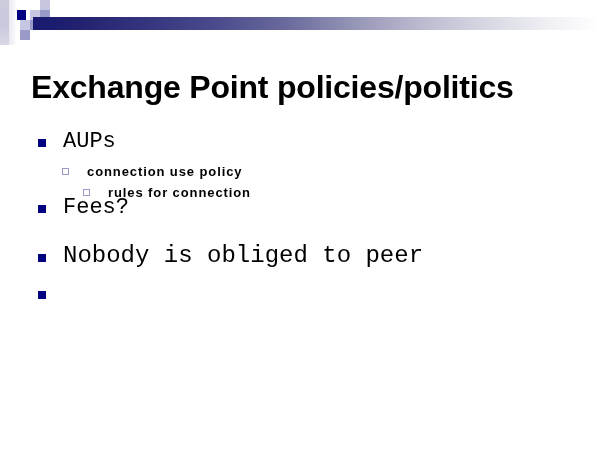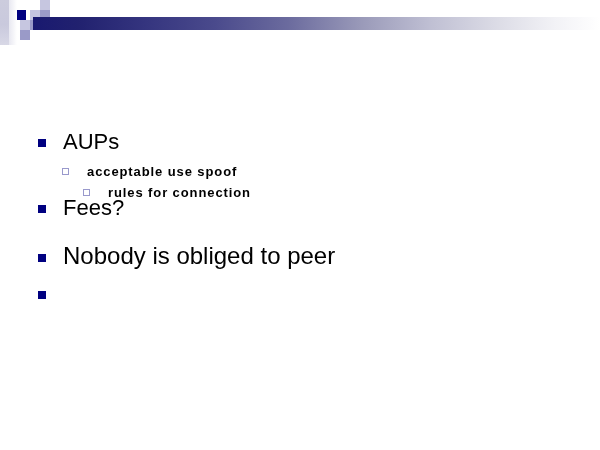--- a/index.html
+++ b/index.html
@@ -100,21 +100,21 @@
   .lvl1 .marker {
     position: absolute;
     left: 38px;
     width: 8px;
     height: 8px;
     background: #000080;
   }
   .lvl1 .btext {
     display: block;
     margin-left: 27px;
-    font-family: Liberation Sans, sans-serif;
+    font-family: Liberation Mono, monospace;
     font-size: 22px;
     line-height: 27px;
     color: #000000;
   }
   .lvl1.big .btext {
     font-size: 24px;
     line-height: 30px;
   }
 
   .lvl2 {
@@ -198,31 +198,32 @@
     <div class="deco-sq" style="left:17px; top:10px; width:9px;  height:10px; background:#000080;"></div>
     <div class="deco-sq" style="left:30px; top:10px; width:10px; height:10px; background:#c6c6e0;"></div>
     <div class="deco-sq" style="left:40px; top:10px; width:10px; height:10px; background:#9a9ac8;"></div>
     <div class="deco-sq" style="left:20px; top:20px; width:10px; height:10px; background:#c6c6e0;"></div>
     <div class="deco-sq" style="left:30px; top:20px; width:10px; height:10px; background:#9a9ac8;"></div>
     <div class="deco-sq" style="left:20px; top:30px; width:10px; height:10px; background:#9a9ac8;"></div>
 
     <div id="gradient-bar"></div>
   </div>
 
+  <div id="title">Exchange Point policies/politics</div>
 
   <div id="body">
 
     <div class="bullet-row lvl1" id="row-aups">
       <span class="marker"></span>
       <span class="btext">AUPs</span>
     </div>
 
     <div class="bullet-row lvl2" id="row-sub1">
       <span class="marker"></span>
-      <span class="btext">acceptable use spoof</span>
+      <span class="btext">connection use policy</span>
     </div>
 
     <div class="bullet-row lvl2" id="row-sub2">
       <span class="marker"></span>
       <span class="btext">rules for connection</span>
     </div>
 
     <div class="bullet-row lvl1" id="row-fees">
       <span class="marker"></span>
       <span class="btext">Fees?</span>

